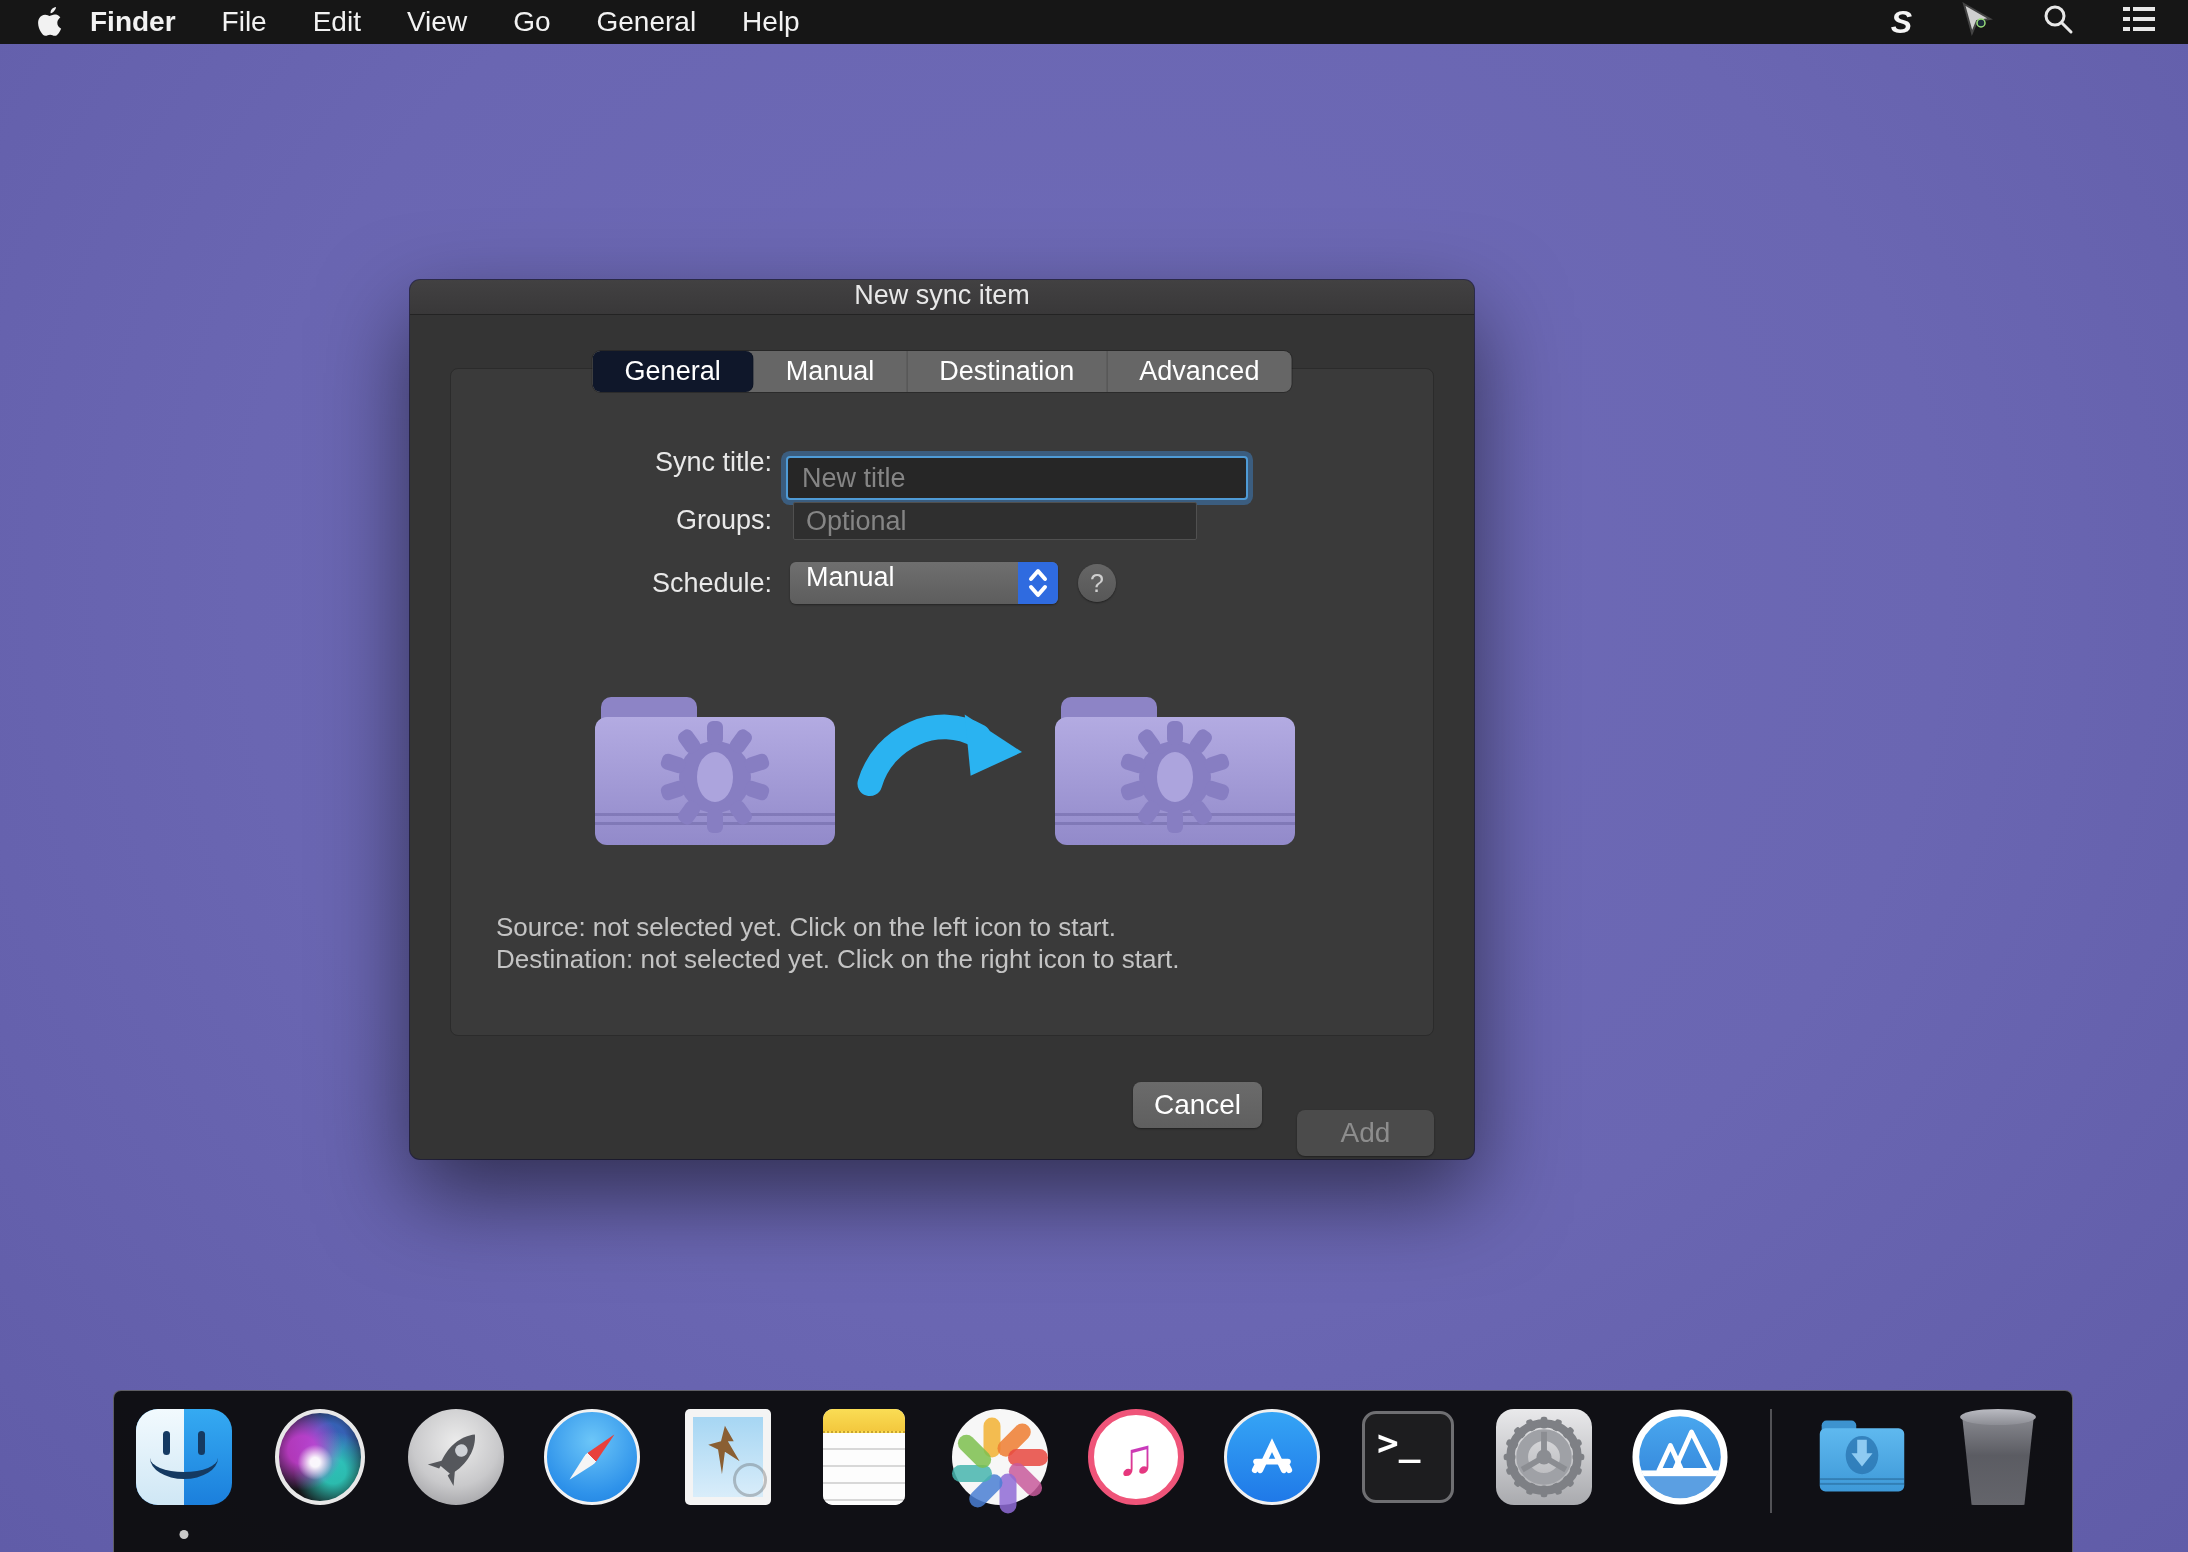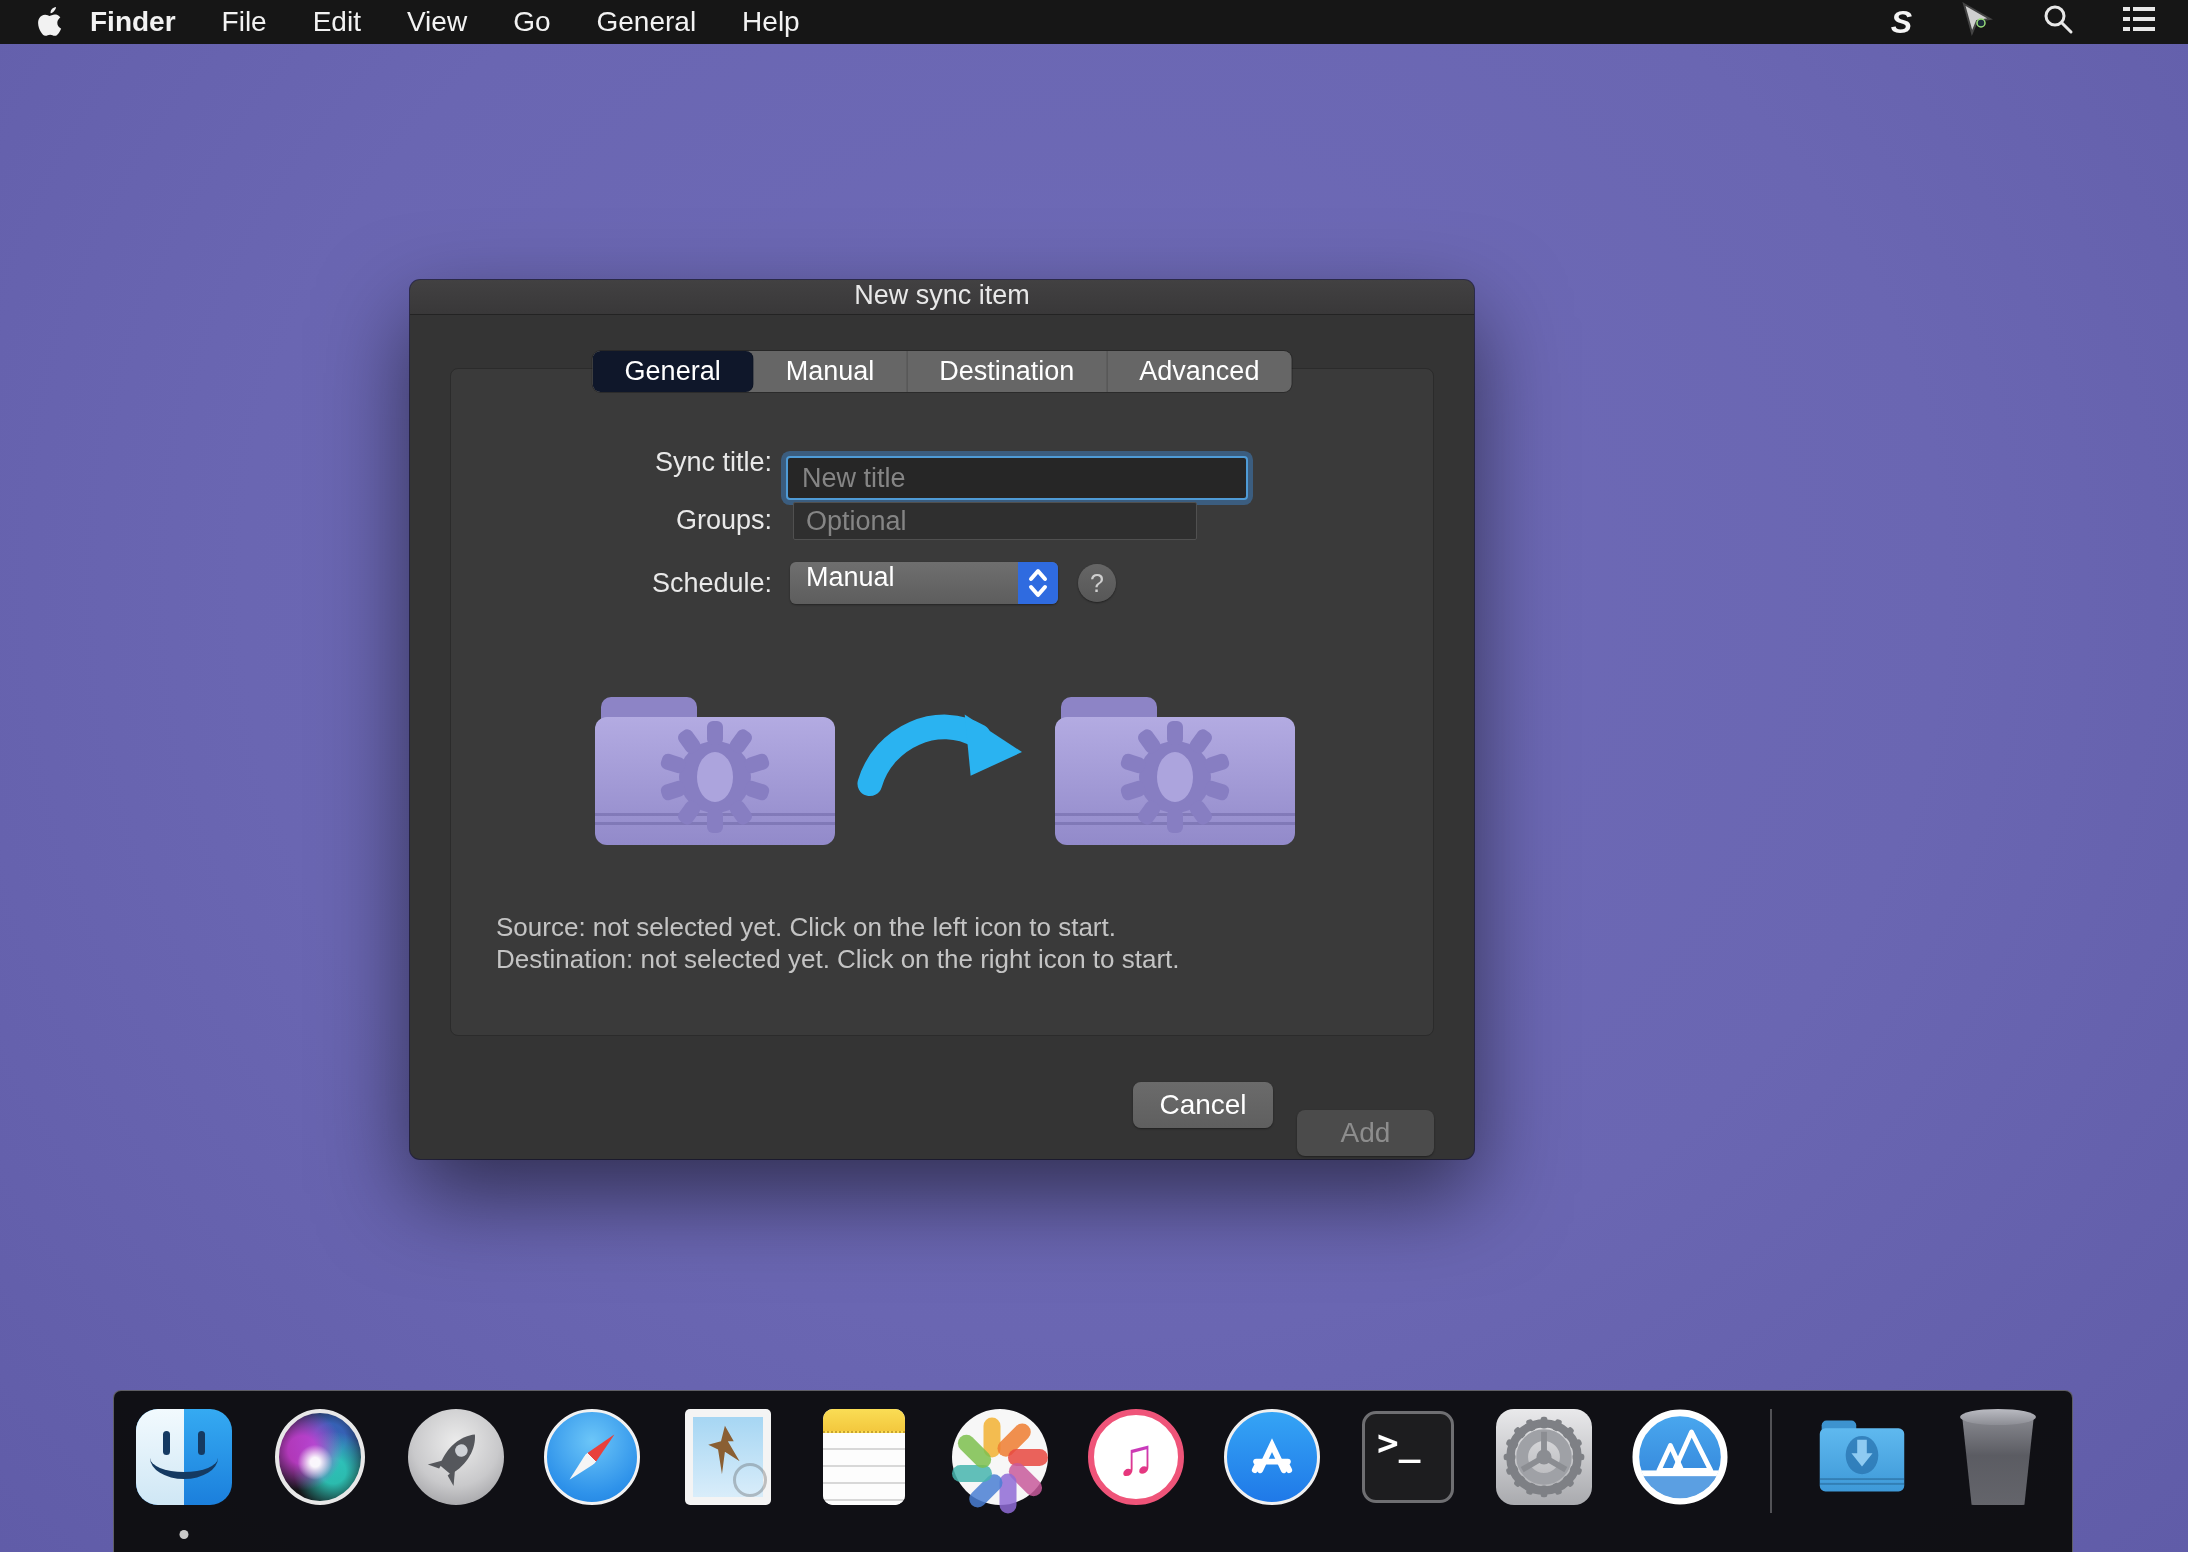--- a/index.html
+++ b/index.html
@@ -103,21 +103,21 @@
     position:absolute; left:86px; font-size:26px; color:#c4c4c4; line-height:32px;margin-top:23px;
   }
   .statusline.l1 { top:608px; }
   .statusline.l2 { top:640px; }
 
   .btn {
     position:absolute; top:802px; height:46px; border:none; border-radius:8px;
     font-size:28px; font-family:"Liberation Sans", sans-serif; cursor:pointer;
     box-shadow:0 1px 2px rgba(0,0,0,.4);
   }
-  .btn.cancel { left:723px; width:140px; background:linear-gradient(#6b6b6b,#5f5f5f); color:#fff; }
+  .btn.cancel { left:723px; width:129px; background:linear-gradient(#6b6b6b,#5f5f5f); color:#fff; }
   .btn.add    { left:887px; width:137px; background:#4b4b4b; color:#8d8d8d;margin-top:28px; }
 
   
   .dock {
     position:absolute; left:113px; width:1960px; top:1390px; height:162px;
     background:rgba(13,13,15,.97);
     border:1px solid rgba(190,190,200,.45); border-bottom:none;
     border-radius:8px 8px 0 0;
     display:flex; align-items:flex-start; padding:18px 22px 0 22px; gap:40px;
     z-index:40;

